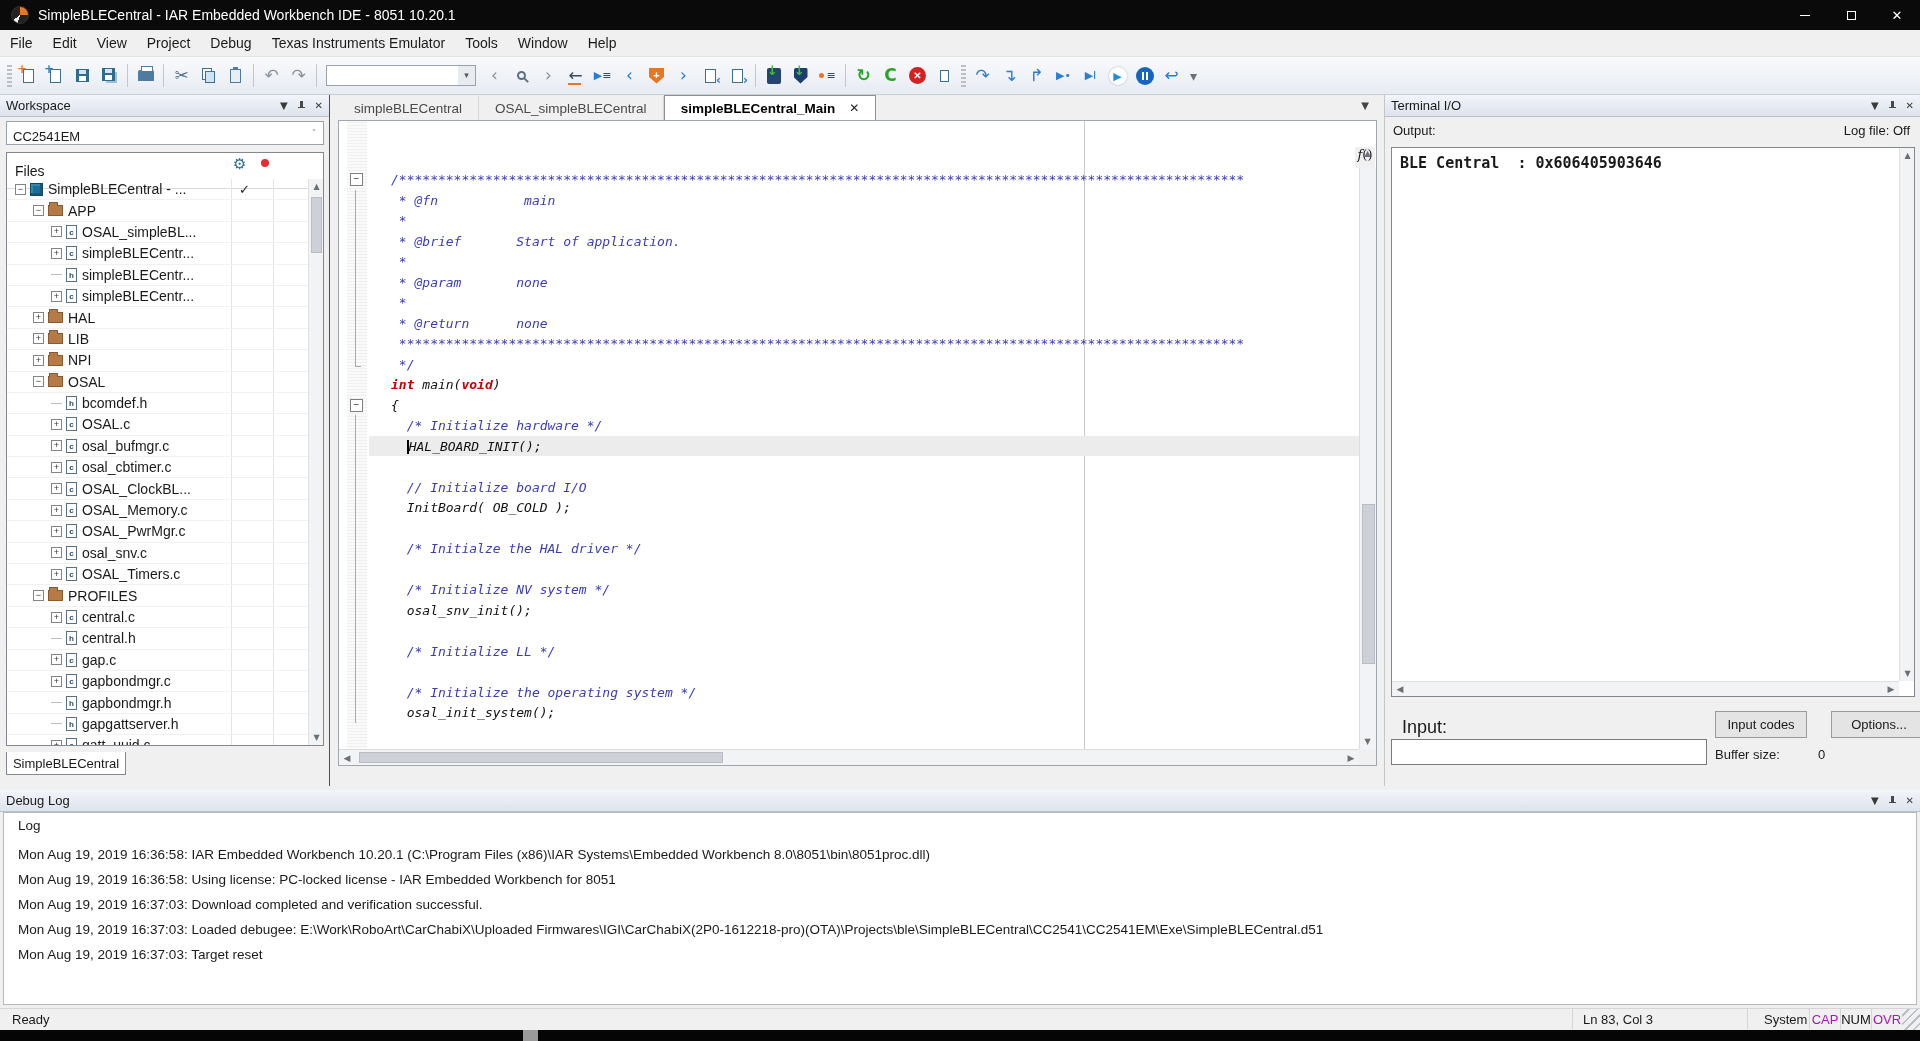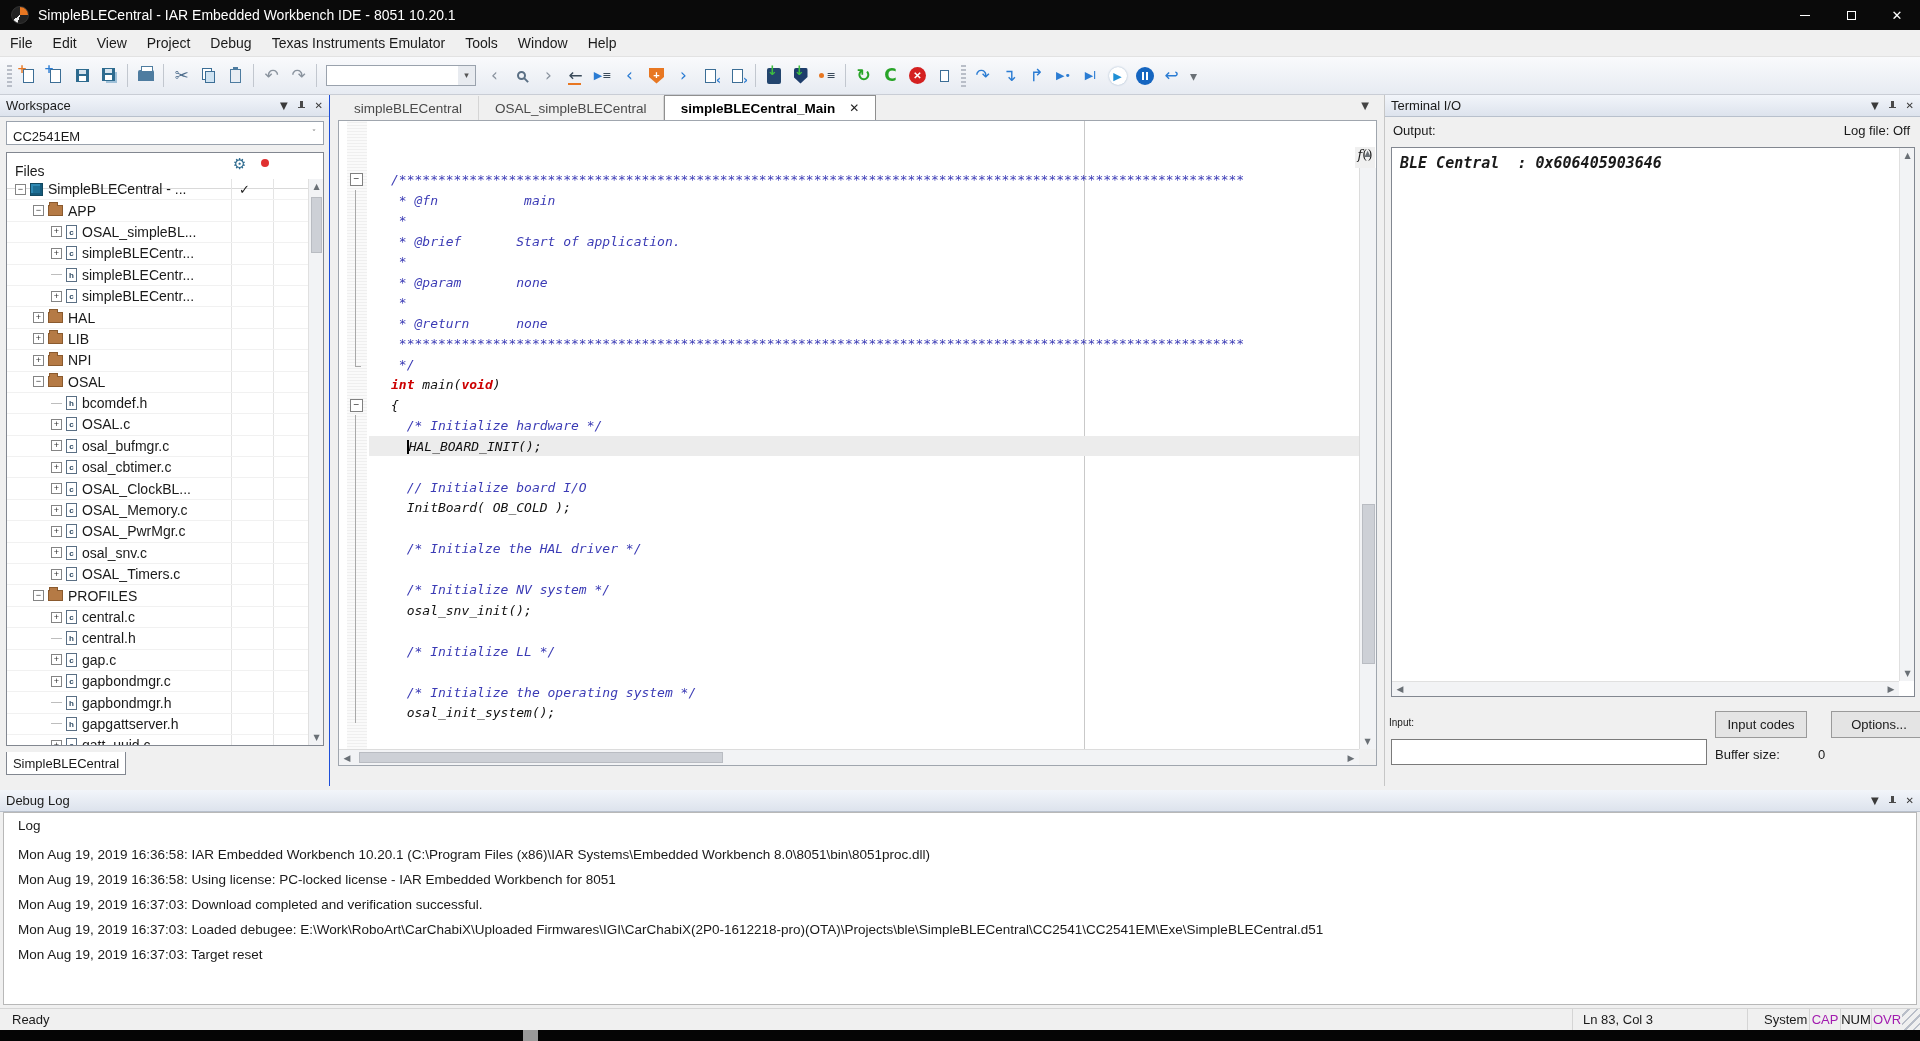--- a/index.html
+++ b/index.html
@@ -159,26 +159,26 @@
   #ed-hthumb { position:absolute; left:20px; top:2px; width:364px; height:11px; background:#cdd0d6; border:1px solid #b9bcc2; }
   .hsb-arrow { position:absolute; top:0; width:16px; height:16px; color:#6a7076; font-size:9px;
                text-align:center; line-height:16px; font-family:"DejaVu Sans",sans-serif; }
   #ed-corner { position:absolute; right:0; bottom:0; width:17px; height:16px; background:#f0f0f0; }
 
   
   #terminal { position:absolute; left:1384px; top:95px; width:536px; height:691px; background:#f0f0f0;
               border-left:1px solid #c6c6c6; }
   #out-row { position:absolute; left:8px; top:28px; right:10px; font-size:13px; display:flex; }
   #logfile-label { margin-left:auto; }
-  #out-box { position:absolute; left:6px; top:52px; width:524px; height:550px; background:#fff; border:1px solid #828790;font-style:italic; }
+  #out-box { position:absolute; left:6px; top:52px; width:524px; height:550px; background:#fff; border:1px solid #828790; }
   #out-text { position:absolute; left:8px; top:6px; font-family:"DejaVu Sans Mono", monospace;
               font-weight:bold; font-size:15px; white-space:pre; }
   .ob-vscroll { position:absolute; right:0; top:0; bottom:15px; width:15px; background:#f2f3f5; border-left:1px solid #e0e0e0; }
   .ob-hscroll { position:absolute; left:0; right:15px; bottom:0; height:15px; background:#f2f3f5; border-top:1px solid #e0e0e0; }
-  #input-label { position:absolute; left:4px; top:622px; font-size:10px; }
+  #input-label { position:absolute; left:17px; top:622px; font-size:18px; }
   #input-box { position:absolute; left:6px; top:644px; width:316px; height:26px; background:#fff;
                border:1px solid #7a7a7a; font-size:13px; padding:0 4px; outline:none; }
   .t-btn { position:absolute; top:616px; height:27px; background:#e4e4e4; border:1px solid #9a9a9a;
            font-size:13px; display:flex; align-items:center; justify-content:center; }
   #btn-ctrl { left:330px; width:92px; }
   #btn-opts { left:446px; width:96px; }
   #bufsize-label { position:absolute; left:330px; top:652px; font-size:13px; }
   #bufsize-val { position:absolute; left:433px; top:652px; font-size:13px; }
 
   

